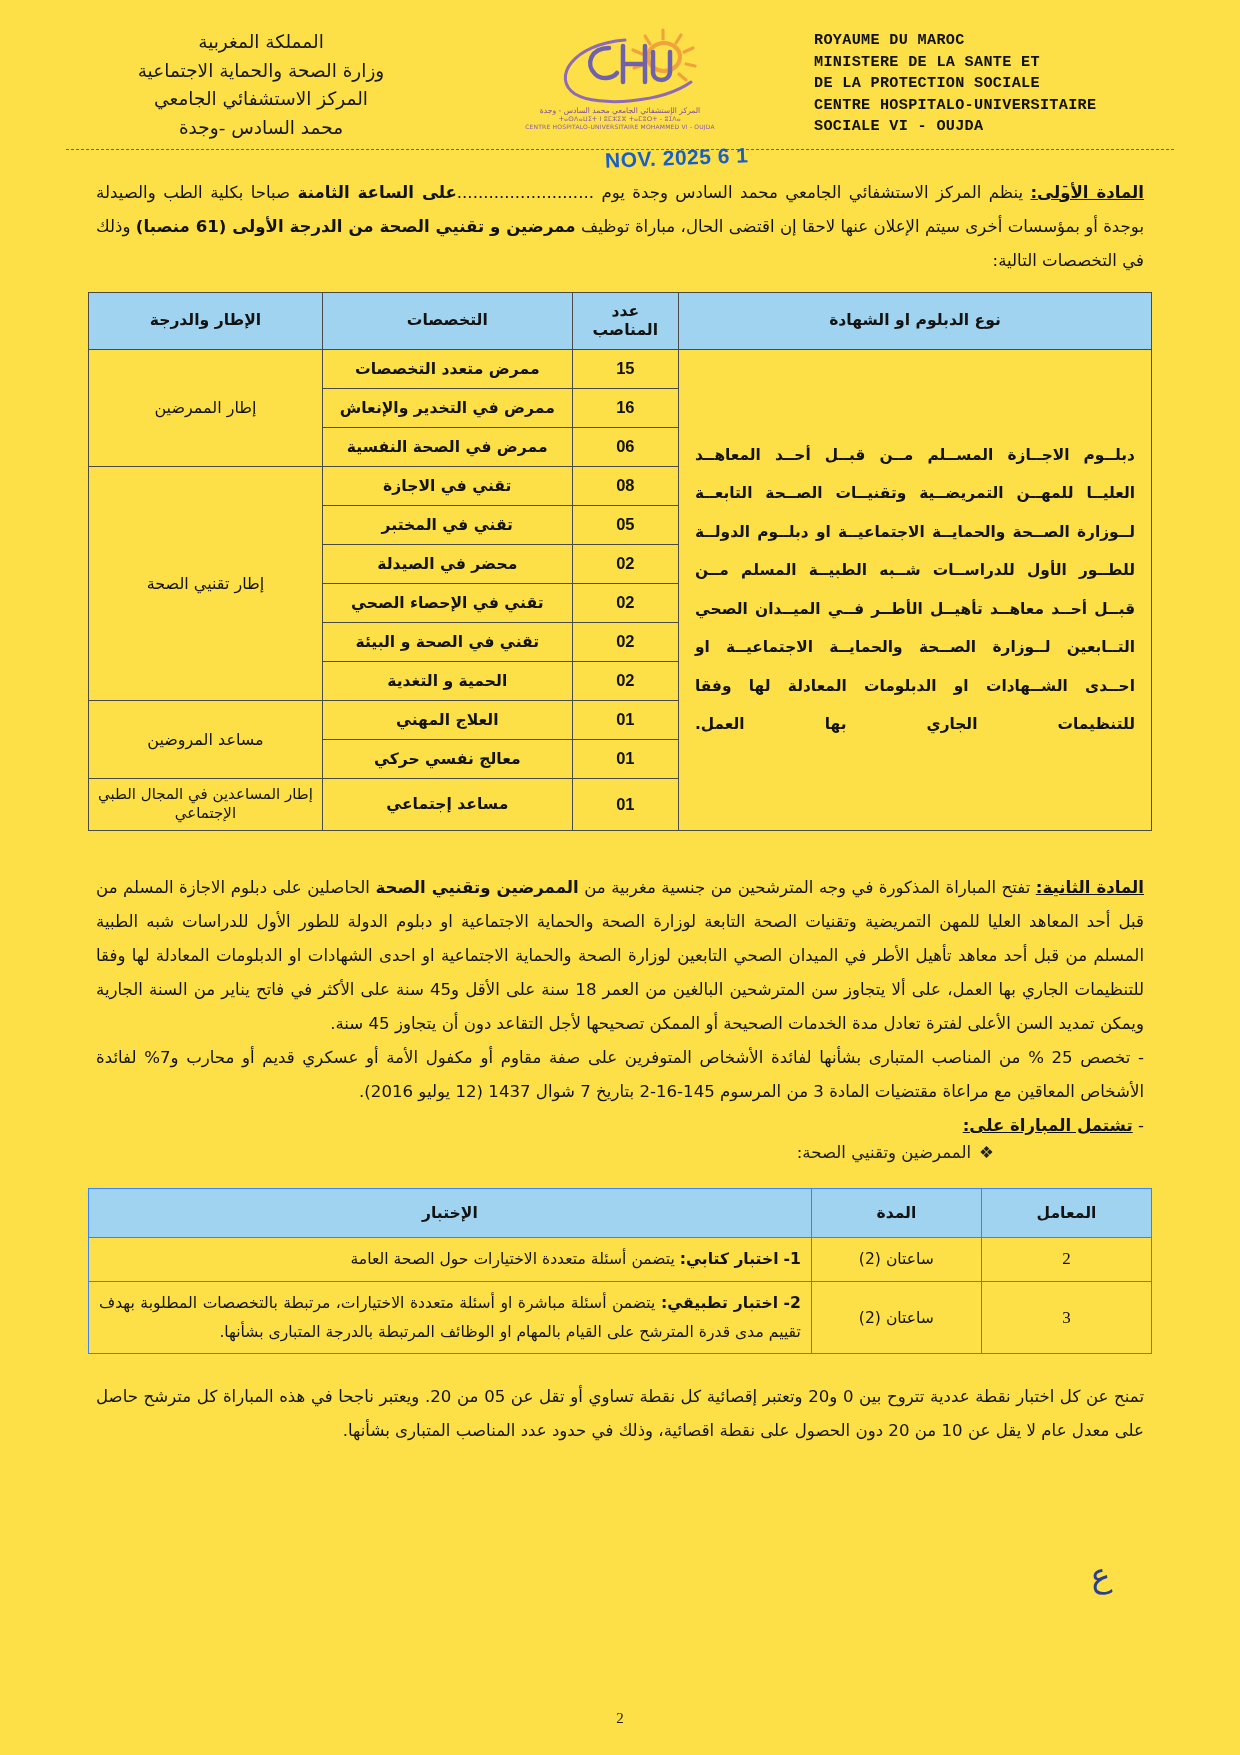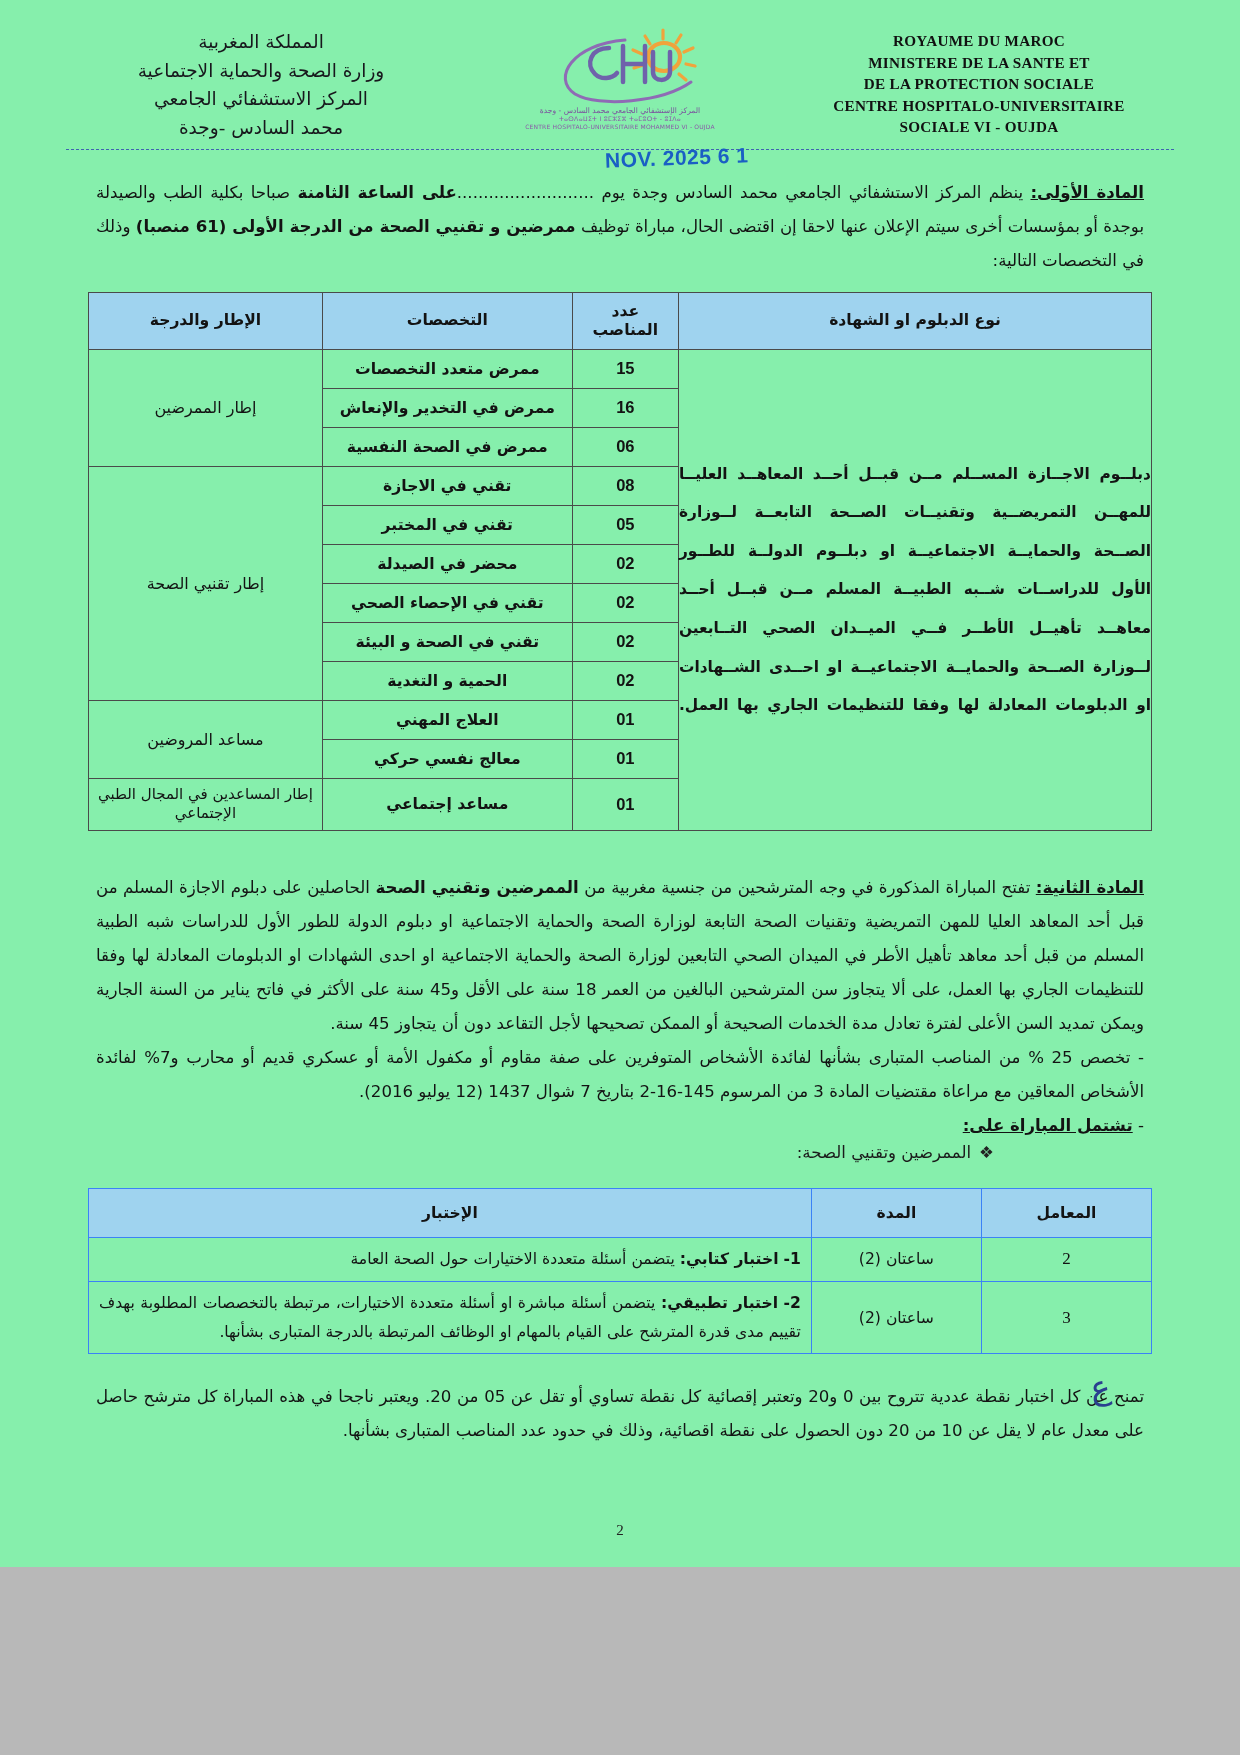--- a/index.html
+++ b/index.html
@@ -3,23 +3,23 @@
 <meta charset="utf-8">
 <title>CHU Mohammed VI Oujda - Concours</title>
 <style>
   html, body {
     margin: 0;
     padding: 0;
     background: #b8b8b8;
   }
   .page {
     width: 1240px;
-    height: 1567px;
+    height: 1755px;
     margin: 0 auto;
-    background: #86efac;
+    background: #fde047;
     position: relative;
     box-sizing: border-box;
     font-family: "DejaVu Sans", "Liberation Sans", sans-serif;
     color: #1a1a1a;
     overflow: hidden;
   }
 
   
   .header {
     display: flex;
@@ -34,23 +34,23 @@
     direction: rtl;
     font-family: "DejaVu Sans", "Liberation Sans", sans-serif;
     font-size: 18.5px;
     line-height: 1.55;
     color: #17171c;
     width: 330px;
     padding-top: 6px;
   }
   .hdr-ar div { white-space: nowrap; }
   .hdr-fr {
-    text-align: center;
+    text-align: left;
     direction: ltr;
-    font-family: Liberation Serif, serif;
+    font-family: Liberation Mono, monospace;
     font-weight: bold;
     font-size: 15.2px;
     line-height: 1.42;
     letter-spacing: 0.3px;
     color: #111;
     width: 330px;
     padding-top: 8px;
   }
   .hdr-logo {
     width: 250px;
@@ -150,21 +150,21 @@
   table.main td.spec { font-weight: bold; font-size: 15.6px; }
   table.main td.num  { font-weight: bold; font-size: 16.5px;
                        font-family: "Liberation Sans","DejaVu Sans",sans-serif; }
   table.main td.frame { font-size: 16px; }
   table.main td.frame-sm { font-size: 15px; line-height: 1.3; }
   table.main td.dip {
     text-align: justify;
     text-align-last: justify;
     font-size: 15.4px;
     line-height: 2.5;
-    padding: 10px 0;
+    padding: 10px 16px;
     font-weight: bold;
     letter-spacing: -0.2px;
   }
   .row-h { height: 39px; }
 
   
   table.exam {
     width: 100%;
     border-collapse: collapse;
     direction: rtl;

